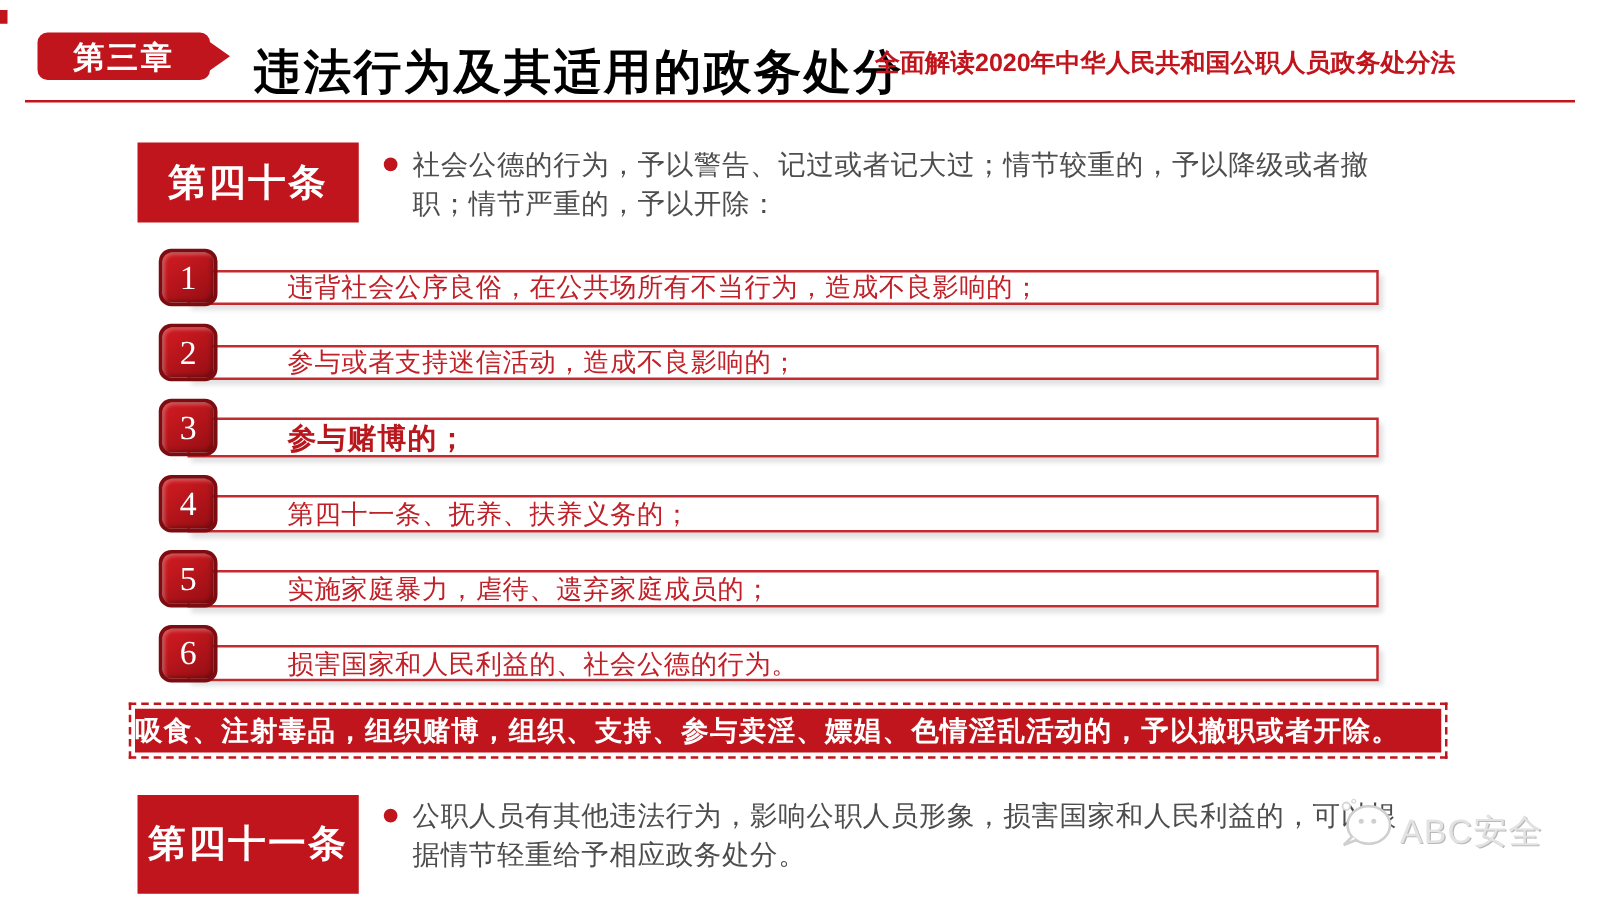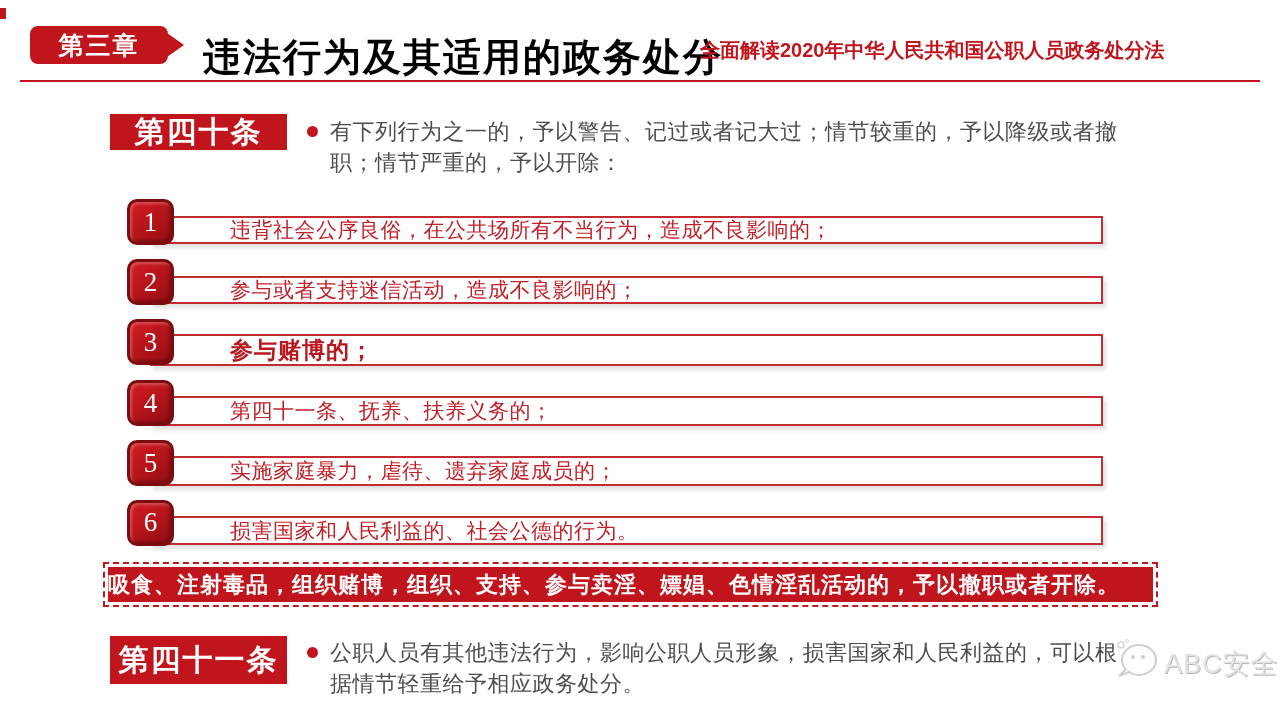--- a/index.html
+++ b/index.html
@@ -25,22 +25,22 @@
   .page-subtitle{
     position:absolute;left:700px;top:37px;font-size:20px;font-weight:bold;color:#c0151c;
     white-space:nowrap;
   }
   .header-rule{position:absolute;left:20px;top:80px;width:1240px;height:2px;background:#c0151c;}
   
   .article-label{
     position:absolute;background:#c0151c;color:#ffffff;font-weight:bold;font-size:30px;
     display:flex;align-items:center;justify-content:center;letter-spacing:2px;
   }
-  .label-40{left:110px;top:114px;width:177px;height:36px;}
-  .label-41{left:110px;top:636px;width:177px;height:48px;}
+  .label-40{left:110px;top:114px;width:177px;height:64px;}
+  .label-41{left:110px;top:636px;width:177px;height:79px;}
   
   .bullet-para{position:absolute;display:flex;gap:12px;}
   .para-40{left:307px;top:116px;}
   .para-41{left:307px;top:637px;}
   .bullet-dot{width:11px;height:11px;border-radius:50%;background:#c0151c;margin-top:10px;flex-shrink:0;}
   .para-text{width:800px;font-size:22px;line-height:31px;color:#4d4d4d;letter-spacing:0.5px;margin:0;}
   
   .rules{position:absolute;left:127px;top:200px;width:980px;height:350px;}
   .rule-row{position:absolute;left:0;width:980px;height:44px;}
   .row-1{top:0;}.row-2{top:60px;}.row-3{top:118px;height:48px;}
@@ -64,21 +64,21 @@
   .sanction-banner{
     position:absolute;left:103px;top:562px;width:1055px;
     border:2px dashed #c0161c;padding:3px;box-sizing:border-box;
   }
   .banner-inner{
     background:#c0151c;color:#ffffff;font-weight:bold;font-size:22px;height:35px;line-height:35px;
     text-align:left;letter-spacing:1px;white-space:nowrap;
   }
   
   .watermark{
-    position:absolute;left:1112px;top:636px;display:flex;align-items:center;gap:0;
+    position:absolute;left:1068px;top:636px;display:flex;align-items:center;gap:0;
     color:#dcdcdc;
   }
   .watermark-label{
     font-size:27px;letter-spacing:1px;color:#e3e3e3;
     text-shadow:1px 1px 0 #b9b9b9;white-space:nowrap;
   }
 </style>
 </head>
 <body>
 
@@ -88,21 +88,21 @@
   <div class="chapter-badge">
     <span>第三章</span>
   </div>
   <div class="page-title">违法行为及其适用的政务处分</div>
   <div class="page-subtitle">全面解读2020年中华人民共和国公职人员政务处分法</div>
   <div class="header-rule"></div>
 
   <div class="article-label label-40">第四十条</div>
   <div class="bullet-para para-40">
     <span class="bullet-dot"></span>
-    <p class="para-text">有下列行为之一的，予以警告、记过或者记大过；情节较重的，予以降级或者撤职；情节严重的，予以开除：</p>
+    <p class="para-text">社会公德的行为，予以警告、记过或者记大过；情节较重的，予以降级或者撤职；情节严重的，予以开除：</p>
   </div>
 
   <div class="rules">
     <div class="rule-row row-1">
       <div class="rule-box">
         <span class="rule-text">违背社会公序良俗，在公共场所有不当行为，造成不良影响的；</span>
       </div>
       <div class="num-badge">1</div>
     </div>
     <div class="rule-row row-2">

